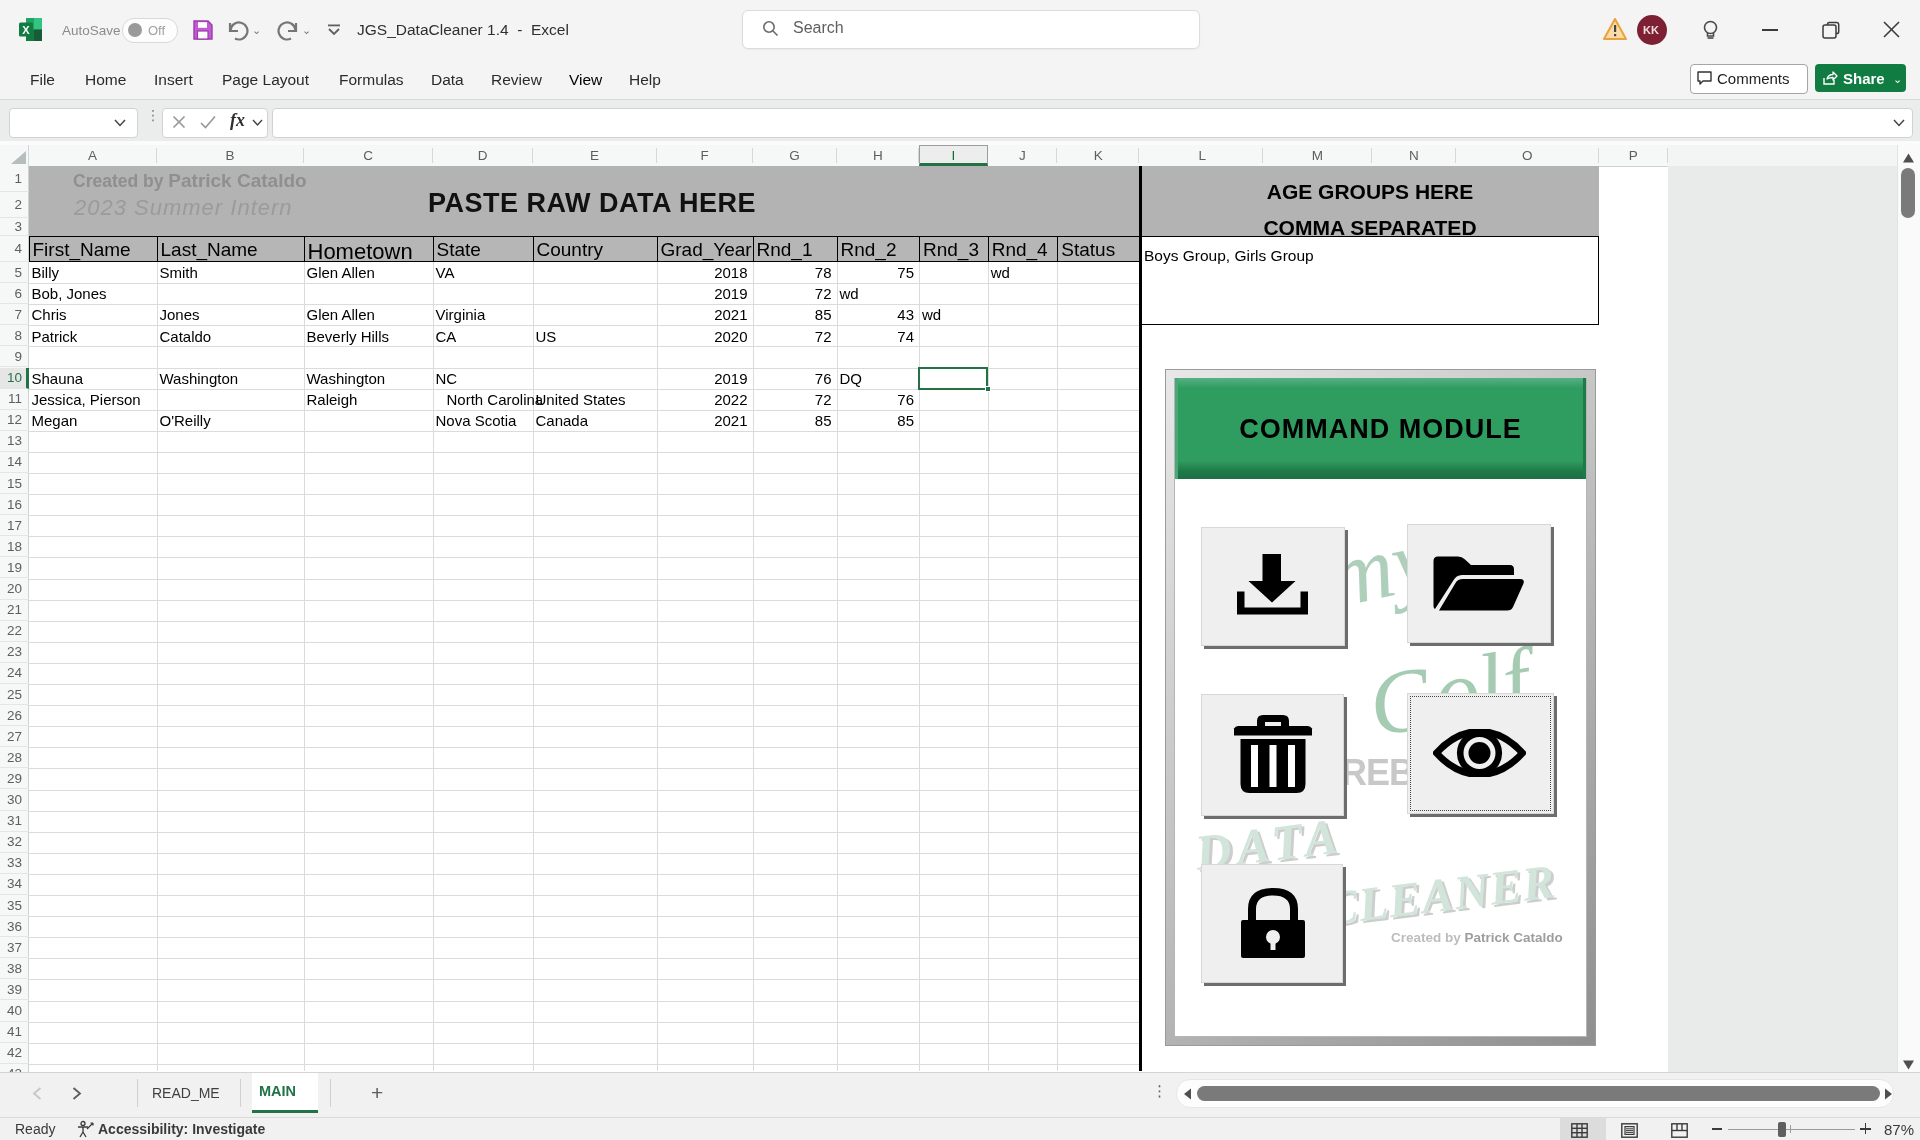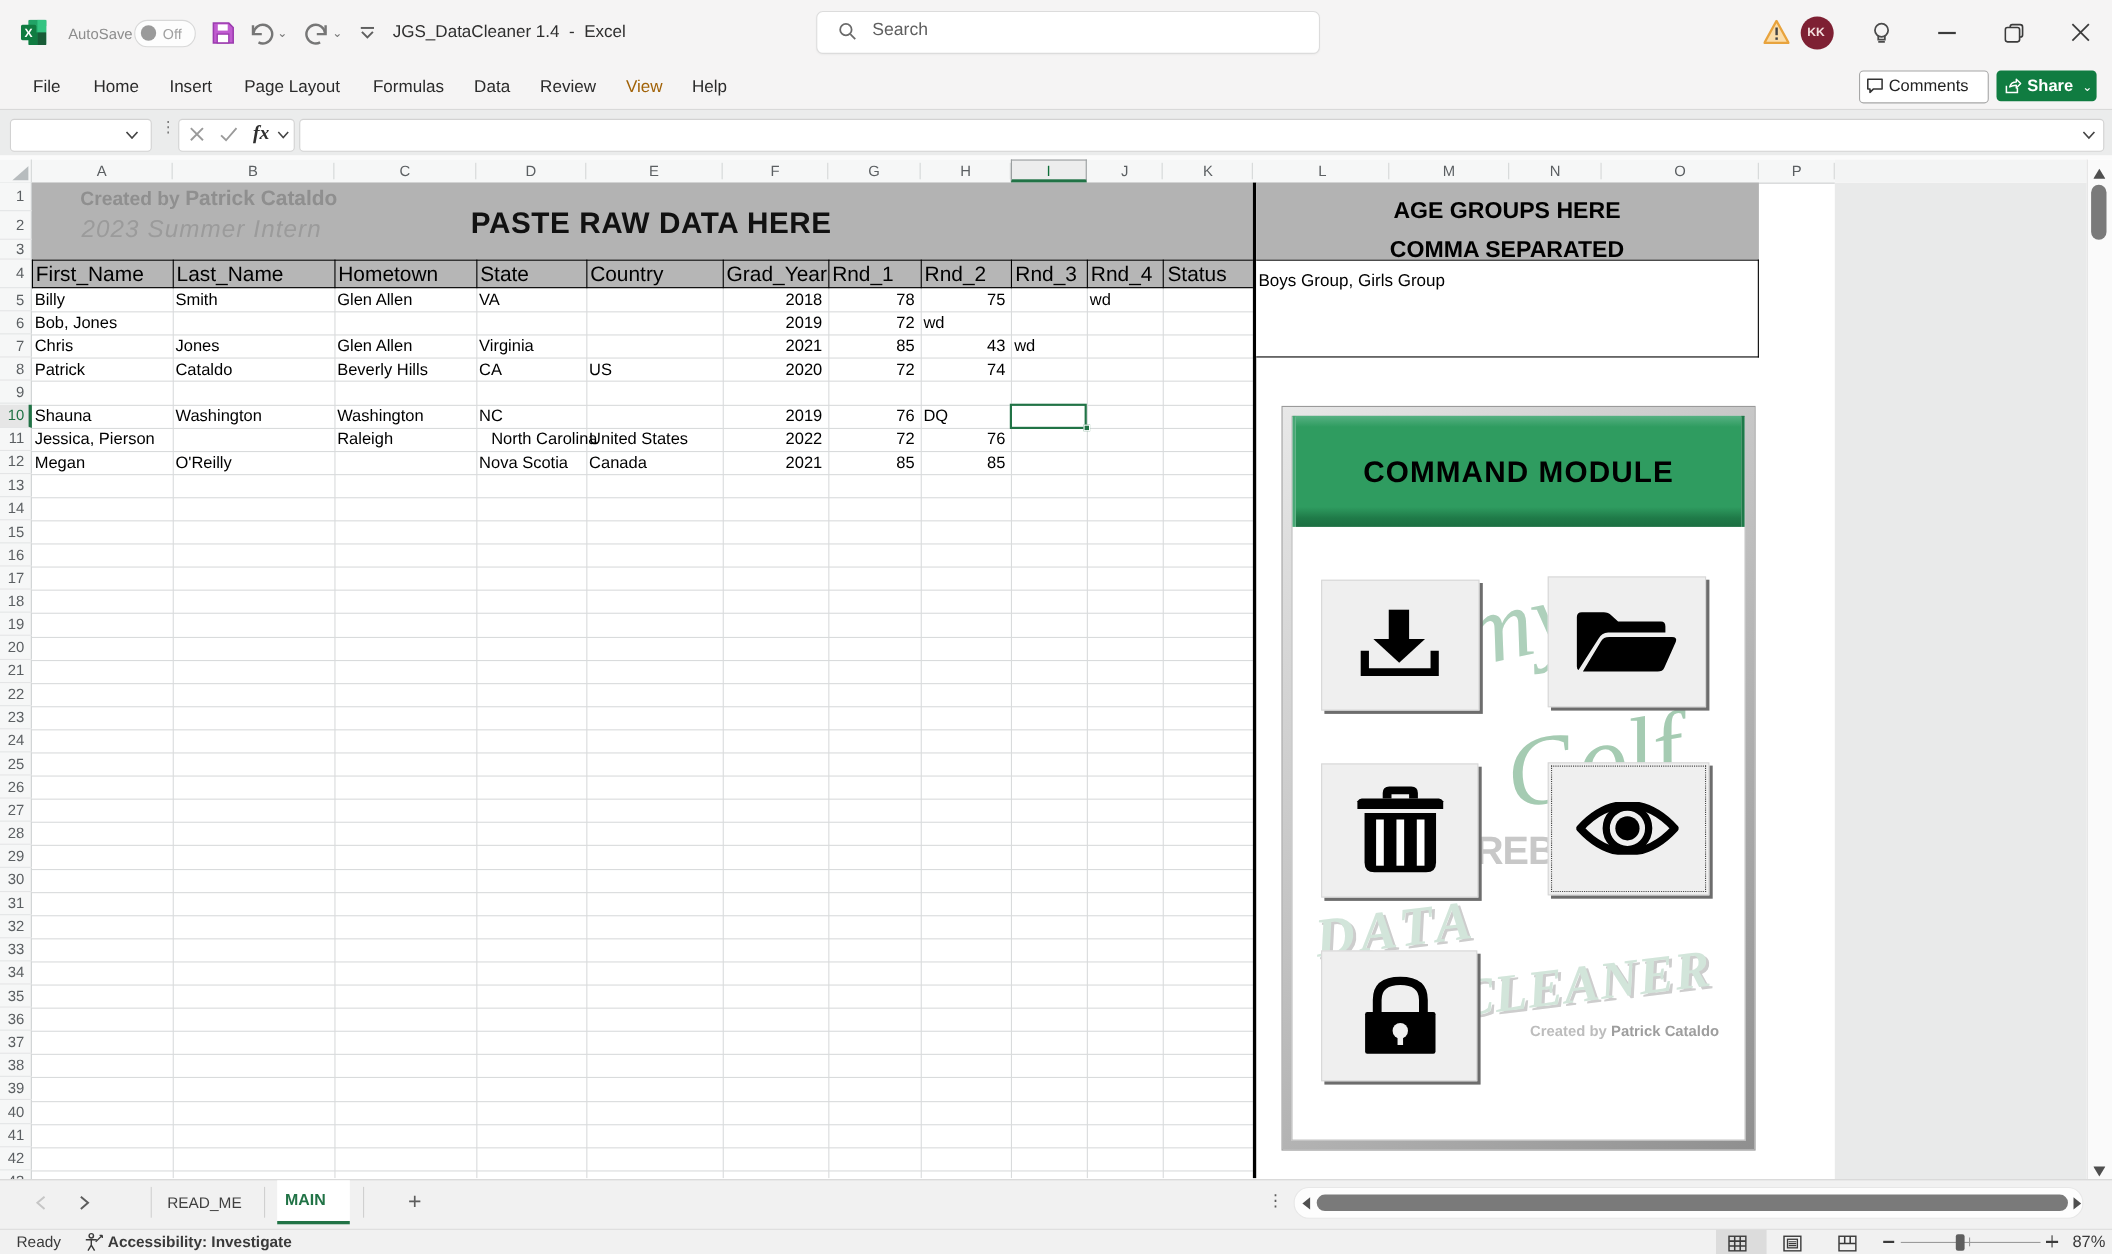--- a/index.html
+++ b/index.html
@@ -73,21 +73,21 @@
 <line x1="16" y1="1" x2="1" y2="16" stroke="#3b3b3b" stroke-width="1.6"></line>
 </svg>
 <div class="abs" style="left:0;top:60px;width:1920px;height:39px;background:#f5f4f4;border-bottom:1px solid #d9d9d9;"></div>
 <div class="tx" style="left:30px;top:71px;font-size:15.5px;color:#2b2b2b;">File</div>
 <div class="tx" style="left:85px;top:71px;font-size:15.5px;color:#2b2b2b;">Home</div>
 <div class="tx" style="left:154px;top:71px;font-size:15.5px;color:#2b2b2b;">Insert</div>
 <div class="tx" style="left:222px;top:71px;font-size:15.5px;color:#2b2b2b;">Page Layout</div>
 <div class="tx" style="left:339px;top:71px;font-size:15.5px;color:#2b2b2b;">Formulas</div>
 <div class="tx" style="left:431px;top:71px;font-size:15.5px;color:#2b2b2b;">Data</div>
 <div class="tx" style="left:491px;top:71px;font-size:15.5px;color:#2b2b2b;">Review</div>
-<div class="tx" style="left:569px;top:71px;font-size:15.5px;color:#a16207;">View</div>
+<div class="tx" style="left:569px;top:71px;font-size:15.5px;color:#000000;">View</div>
 <div class="tx" style="left:629px;top:71px;font-size:15.5px;color:#2b2b2b;">Help</div>
 <div class="abs" style="left:1690px;top:64px;width:116px;height:28px;background:#fff;border:1px solid #a6a6a6;border-radius:4px;"></div>
 <svg class="abs" style="left:1697px;top:71px" width="15" height="14" viewBox="0 0 15 14">
 <path d="M1 1 H14 V10 H6 L3 13 V10 H1 Z" fill="none" stroke="#333" stroke-width="1.4" stroke-linejoin="round"></path>
 </svg>
 <div class="tx" style="left:1717px;top:70px;font-size:15px;color:#222;">Comments</div>
 <div class="abs" style="left:1815px;top:64px;width:91px;height:28px;background:#107c41;border-radius:4px;"></div>
 <svg class="abs" style="left:1822px;top:70px" width="16" height="16" viewBox="0 0 16 16">
 <path d="M2 8 V14 H12 V10" fill="none" stroke="#fff" stroke-width="1.4"></path>
 <path d="M5 9 C6 5.5 8.5 4.5 11 4.5 L11 2 L15 6 L11 10 L11 7.5 C8.8 7.5 6.8 8 5 9 Z" fill="none" stroke="#fff" stroke-width="1.3" stroke-linejoin="round"></path>
@@ -295,21 +295,21 @@
 <div class="abs" style="left:28.5px;top:165.5px;width:1110.5px;height:70.5px;background:#b3b3b3;"></div>
 <div class="tx" style="left:73px;top:170px;font-size:17.5px;font-weight:bold;color:#8f8f8f;">Created by <span style="font-size:19px;">Patrick Cataldo</span></div>
 <div class="tx" style="left:74px;top:195px;font-size:22px;font-style:italic;color:#9b9b9b;letter-spacing:1px;">2023 Summer Intern</div>
 <div class="tx" style="left:428px;top:188px;font-size:27px;font-weight:bold;color:#111;letter-spacing:0.5px;">PASTE RAW DATA HERE</div>
 <div class="abs" style="left:28.5px;top:236px;width:1110.5px;height:26px;background:#b6b6b6;border-top:1.5px solid #000;border-bottom:1.5px solid #000;box-sizing:border-box;"></div>
 <div class="abs" style="left:28.5px;top:236px;width:128px;height:26px;box-sizing:border-box;border-left:1.5px solid #000;"></div>
 <div class="tx" style="left:32.5px;top:239px;font-size:19px;color:#000;">First_Name</div>
 <div class="abs" style="left:156.5px;top:236px;width:147px;height:26px;box-sizing:border-box;border-left:1.5px solid #000;"></div>
 <div class="tx" style="left:160.5px;top:239px;font-size:19px;color:#000;">Last_Name</div>
 <div class="abs" style="left:303.5px;top:236px;width:129px;height:26px;box-sizing:border-box;border-left:1.5px solid #000;"></div>
-<div class="tx" style="left:307.5px;top:239px;font-size:19px;color:#000;">Hometown</div>
+<div class="tx" style="left:307.5px;top:239px;font-size:22px;color:#000;">Hometown</div>
 <div class="abs" style="left:432.5px;top:236px;width:100px;height:26px;box-sizing:border-box;border-left:1.5px solid #000;"></div>
 <div class="tx" style="left:436.5px;top:239px;font-size:19px;color:#000;">State</div>
 <div class="abs" style="left:532.5px;top:236px;width:124px;height:26px;box-sizing:border-box;border-left:1.5px solid #000;"></div>
 <div class="tx" style="left:536.5px;top:239px;font-size:19px;color:#000;">Country</div>
 <div class="abs" style="left:656.5px;top:236px;width:96px;height:26px;box-sizing:border-box;border-left:1.5px solid #000;"></div>
 <div class="tx" style="left:660.5px;top:239px;font-size:19px;color:#000;">Grad_Year</div>
 <div class="abs" style="left:752.5px;top:236px;width:84px;height:26px;box-sizing:border-box;border-left:1.5px solid #000;"></div>
 <div class="tx" style="left:756.5px;top:239px;font-size:19px;color:#000;">Rnd_1</div>
 <div class="abs" style="left:836.5px;top:236px;width:82.5px;height:26px;box-sizing:border-box;border-left:1.5px solid #000;"></div>
 <div class="tx" style="left:840.5px;top:239px;font-size:19px;color:#000;">Rnd_2</div>

